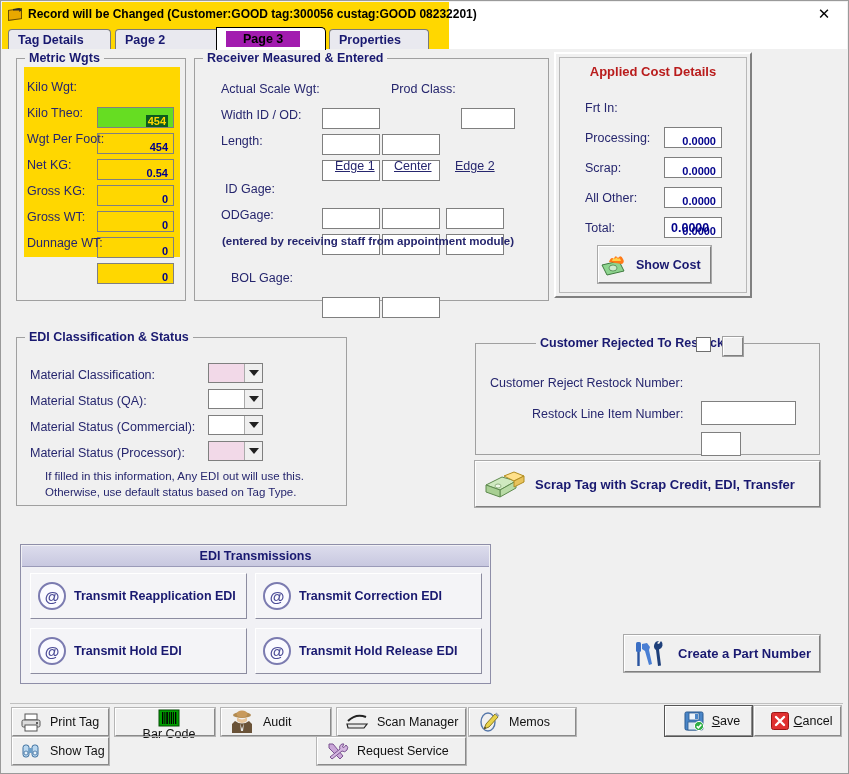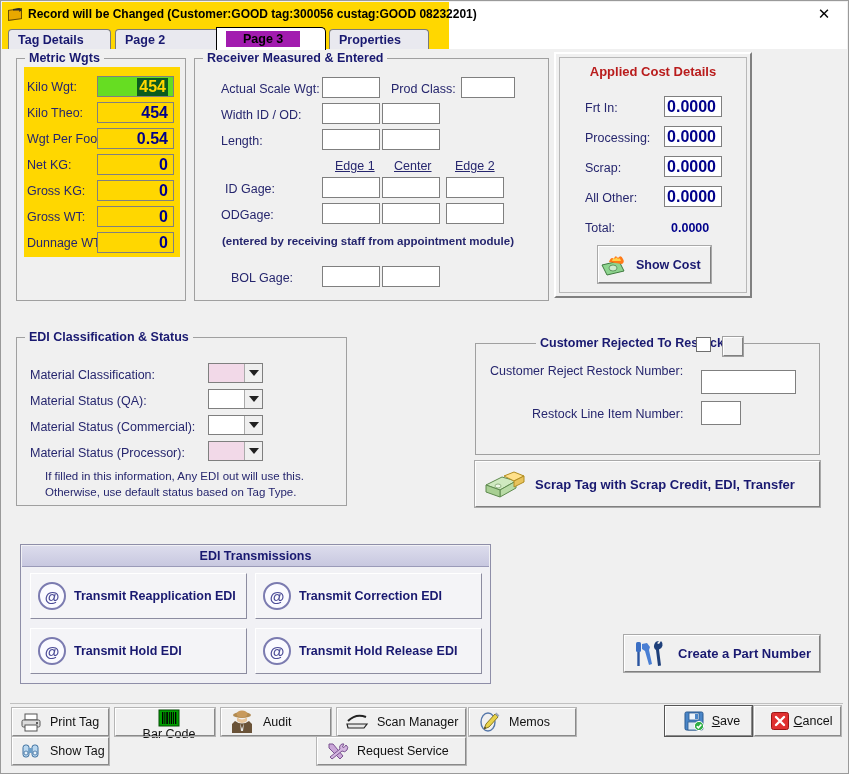--- a/index.html
+++ b/index.html
@@ -97,24 +97,24 @@
   .gb-title{
     position:absolute;top:-8px;left:8px;
     background:#f0f0f0;padding:0 4px;
     font-weight:bold;font-size:12.5px;color:#191970;
     white-space:nowrap;
   }
   .lbl{position:absolute;font-size:12.5px;color:#26266e;white-space:nowrap;}
   .fld{
     position:absolute;background:#fff;border:1px solid #7f7f7f;
     box-sizing:border-box;
-    font-size:16px;font-weight:bold;color:#00008b;
+    font-size:11px;font-weight:bold;color:#00008b;
     text-align:right;
     padding-right:5px;
-    display:flex;align-items:center;justify-content:flex-end;
+    display:flex;align-items:flex-end;justify-content:flex-end;margin-top:31px;
   }
   .fld.plain{background:#fff;}
   
   .metric-yellow{
     position:absolute;background:#ffd700;
   }
   .fld.yellow{background:#ffd700;border:1px solid #808080;}
   .fld.green{
     background:#66dd22;border:1px solid #808080;
     justify-content:flex-end;
@@ -402,21 +402,21 @@
 
     <span class="note" style="left:43px;top:421px;">If filled in this information, Any EDI out will use this.</span>
     <span class="note" style="left:43px;top:437px;">Otherwise, use default status based on Tag Type.</span>
 
     <div class="gb" style="left:473px;top:294px;width:345px;height:112px;">
       <span class="gb-title" style="left:60px;">Customer Rejected To Restock</span>
     </div>
     <div class="chk" style="left:694px;top:288px;"></div>
     <div class="minibtn" style="left:721px;top:288px;width:20px;height:19px;"></div>
 
-    <span class="lbl" style="left:488px;top:315px;">Customer Reject Restock Number:</span>
+    <span class="lbl" style="left:488px;top:327px;">Customer Reject Restock Number:</span>
     <div class="fld plain" style="left:699px;top:321px;width:95px;height:24px;"></div>
 
     <span class="lbl" style="left:530px;top:358px;">Restock Line Item Number:</span>
     <div class="fld plain" style="left:699px;top:352px;width:40px;height:24px;"></div>
 
     <div class="btn" style="left:473px;top:412px;width:345px;height:46px;">
       <span class="ico" style="width:46px;height:34px;margin-left:6px;">
         <svg width="46" height="34" viewBox="0 0 46 34">
           <path d="M4 18 L20 10 L34 14 L18 23 Z" fill="#cfe9c0" stroke="#5e8a4e" stroke-width="1"></path>
           <path d="M18 23 L34 14 L34 21 L18 30 Z" fill="#b9dba6" stroke="#5e8a4e" stroke-width="1"></path>

